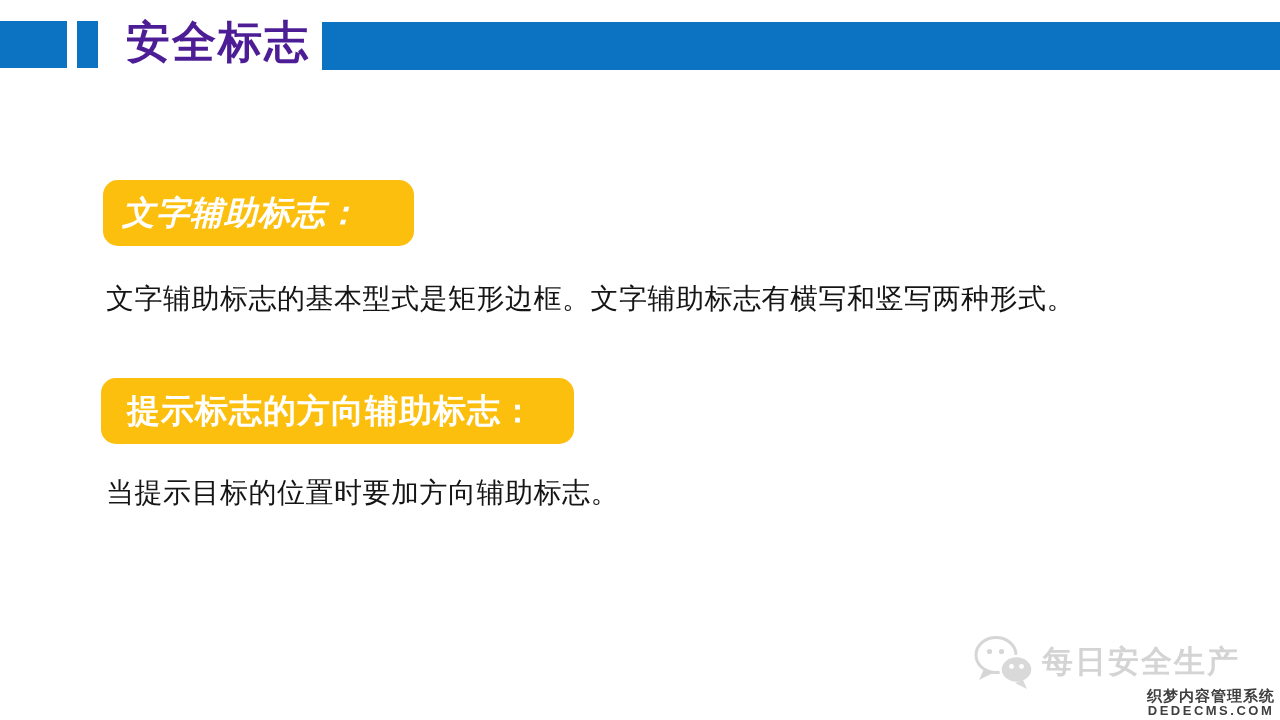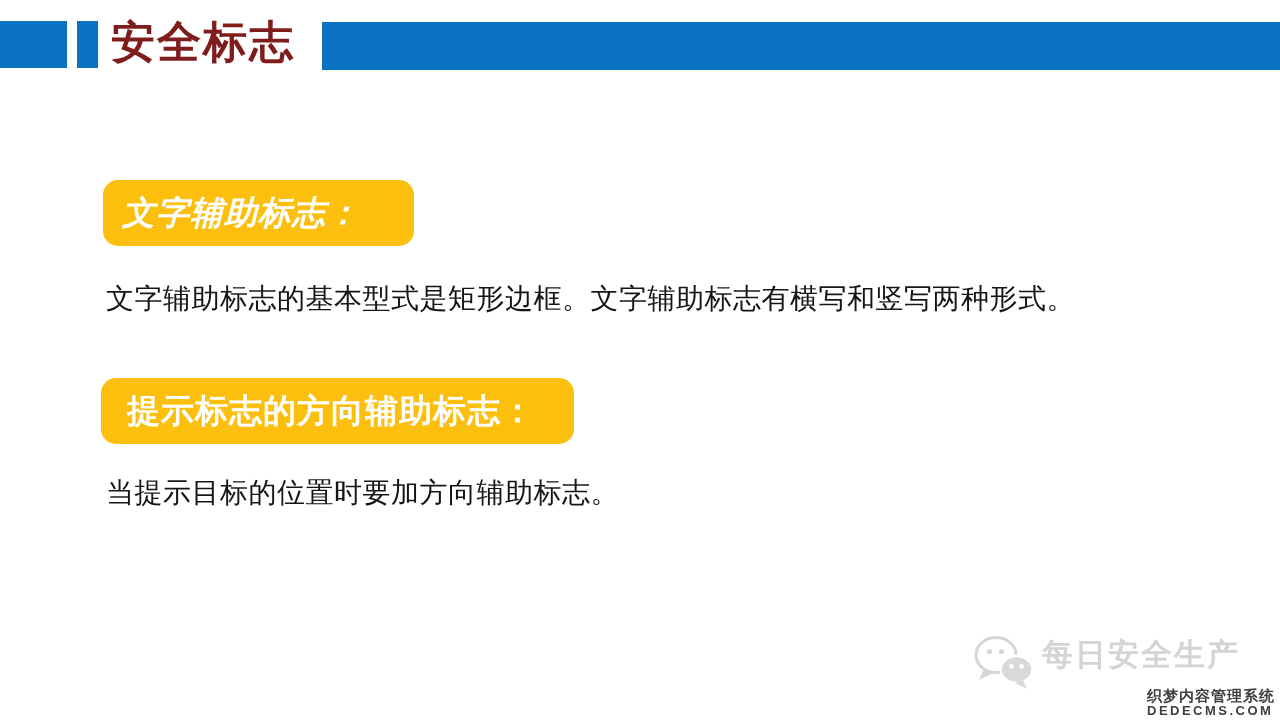--- a/index.html
+++ b/index.html
@@ -17,23 +17,23 @@
   
   .hdr-block {
     position: absolute; left: 0; top: 21px;
     width: 67px; height: 47px; background: #0b73c1;
   }
   .hdr-tick {
     position: absolute; left: 77px; top: 21px;
     width: 21px; height: 47px; background: #0b73c1;
   }
   .hdr-title {
-    position: absolute; left: 111px; top: 17px;
+    position: absolute; left: 126px; top: 17px;
     font-size: 44px; line-height: 50px; font-weight: bold;
-    color: #7f1d1d; letter-spacing: 2px; white-space: nowrap;
+    color: #4c1d95; letter-spacing: 2px; white-space: nowrap;
   }
   .hdr-bar {
     position: absolute; left: 322px; top: 22px;
     width: 958px; height: 48px; background: #0b73c1;
   }
 
   
   .badge {
     position: absolute;
     background: #fcbf0e;
@@ -58,37 +58,37 @@
     white-space: nowrap;
     text-align: center;
   }
   .t1 { left: 106px; top: 283px; }
   .t2 { left: 106px; top: 477px; }
 
   
   .brand {
     position: absolute;
     top: 634px; right: 40px;
-    display: flex; gap: 8px;
+    display: flex; align-items: center; gap: 8px;
   }
   .brand-text {
     color: #d4d4d4;
     font-size: 31px;
     font-weight: bold;
     letter-spacing: 2px;
     text-shadow: 0 1px 0 #ffffff;
     white-space: nowrap;
   }
   .wechat-icon-svg { display: block; }
 
   
   .cms {
     position: absolute;
     right: 5px; bottom: 1px;
-    text-align: left;
+    text-align: center;
     color: #3f3f3f;
     font-weight: bold;
     text-shadow: 1px 1px 0 #ffffff;
     line-height: 1.15;
   }
   .cms-l1 { font-size: 15px; letter-spacing: 1px; }
   .cms-l2 { font-size: 13px; letter-spacing: 2.5px; }
 </style>
 </head>
 <body>

